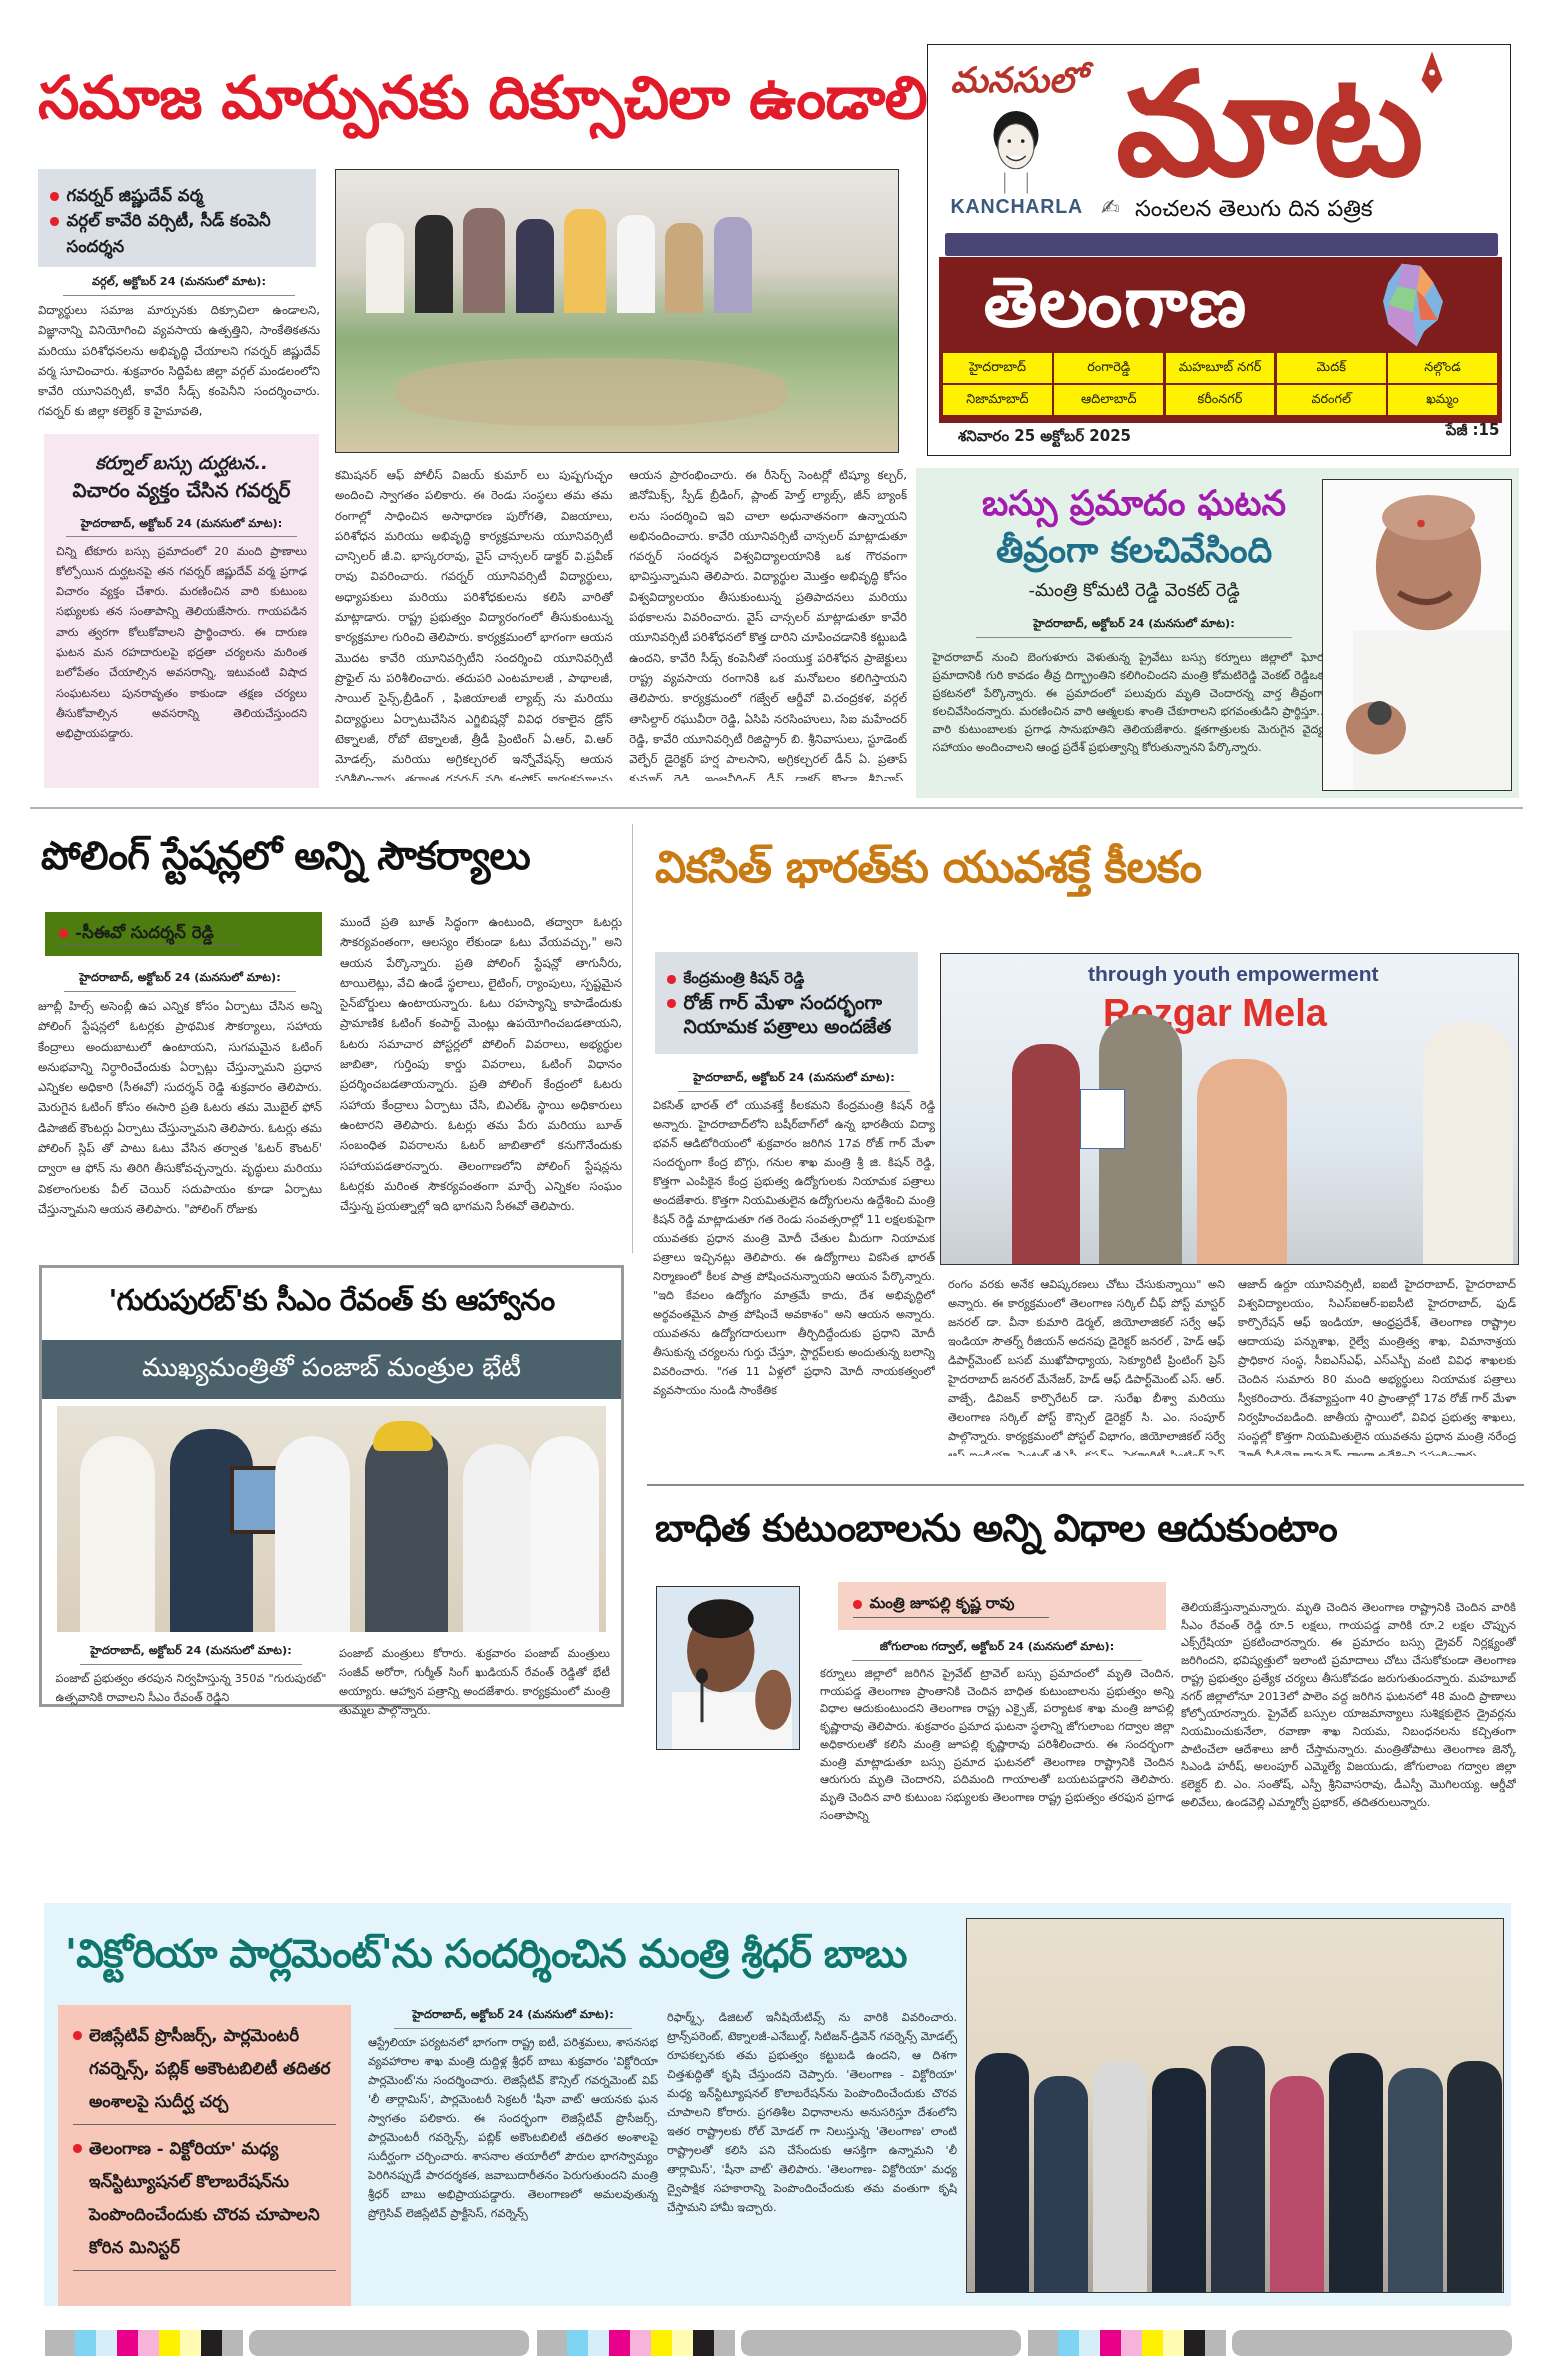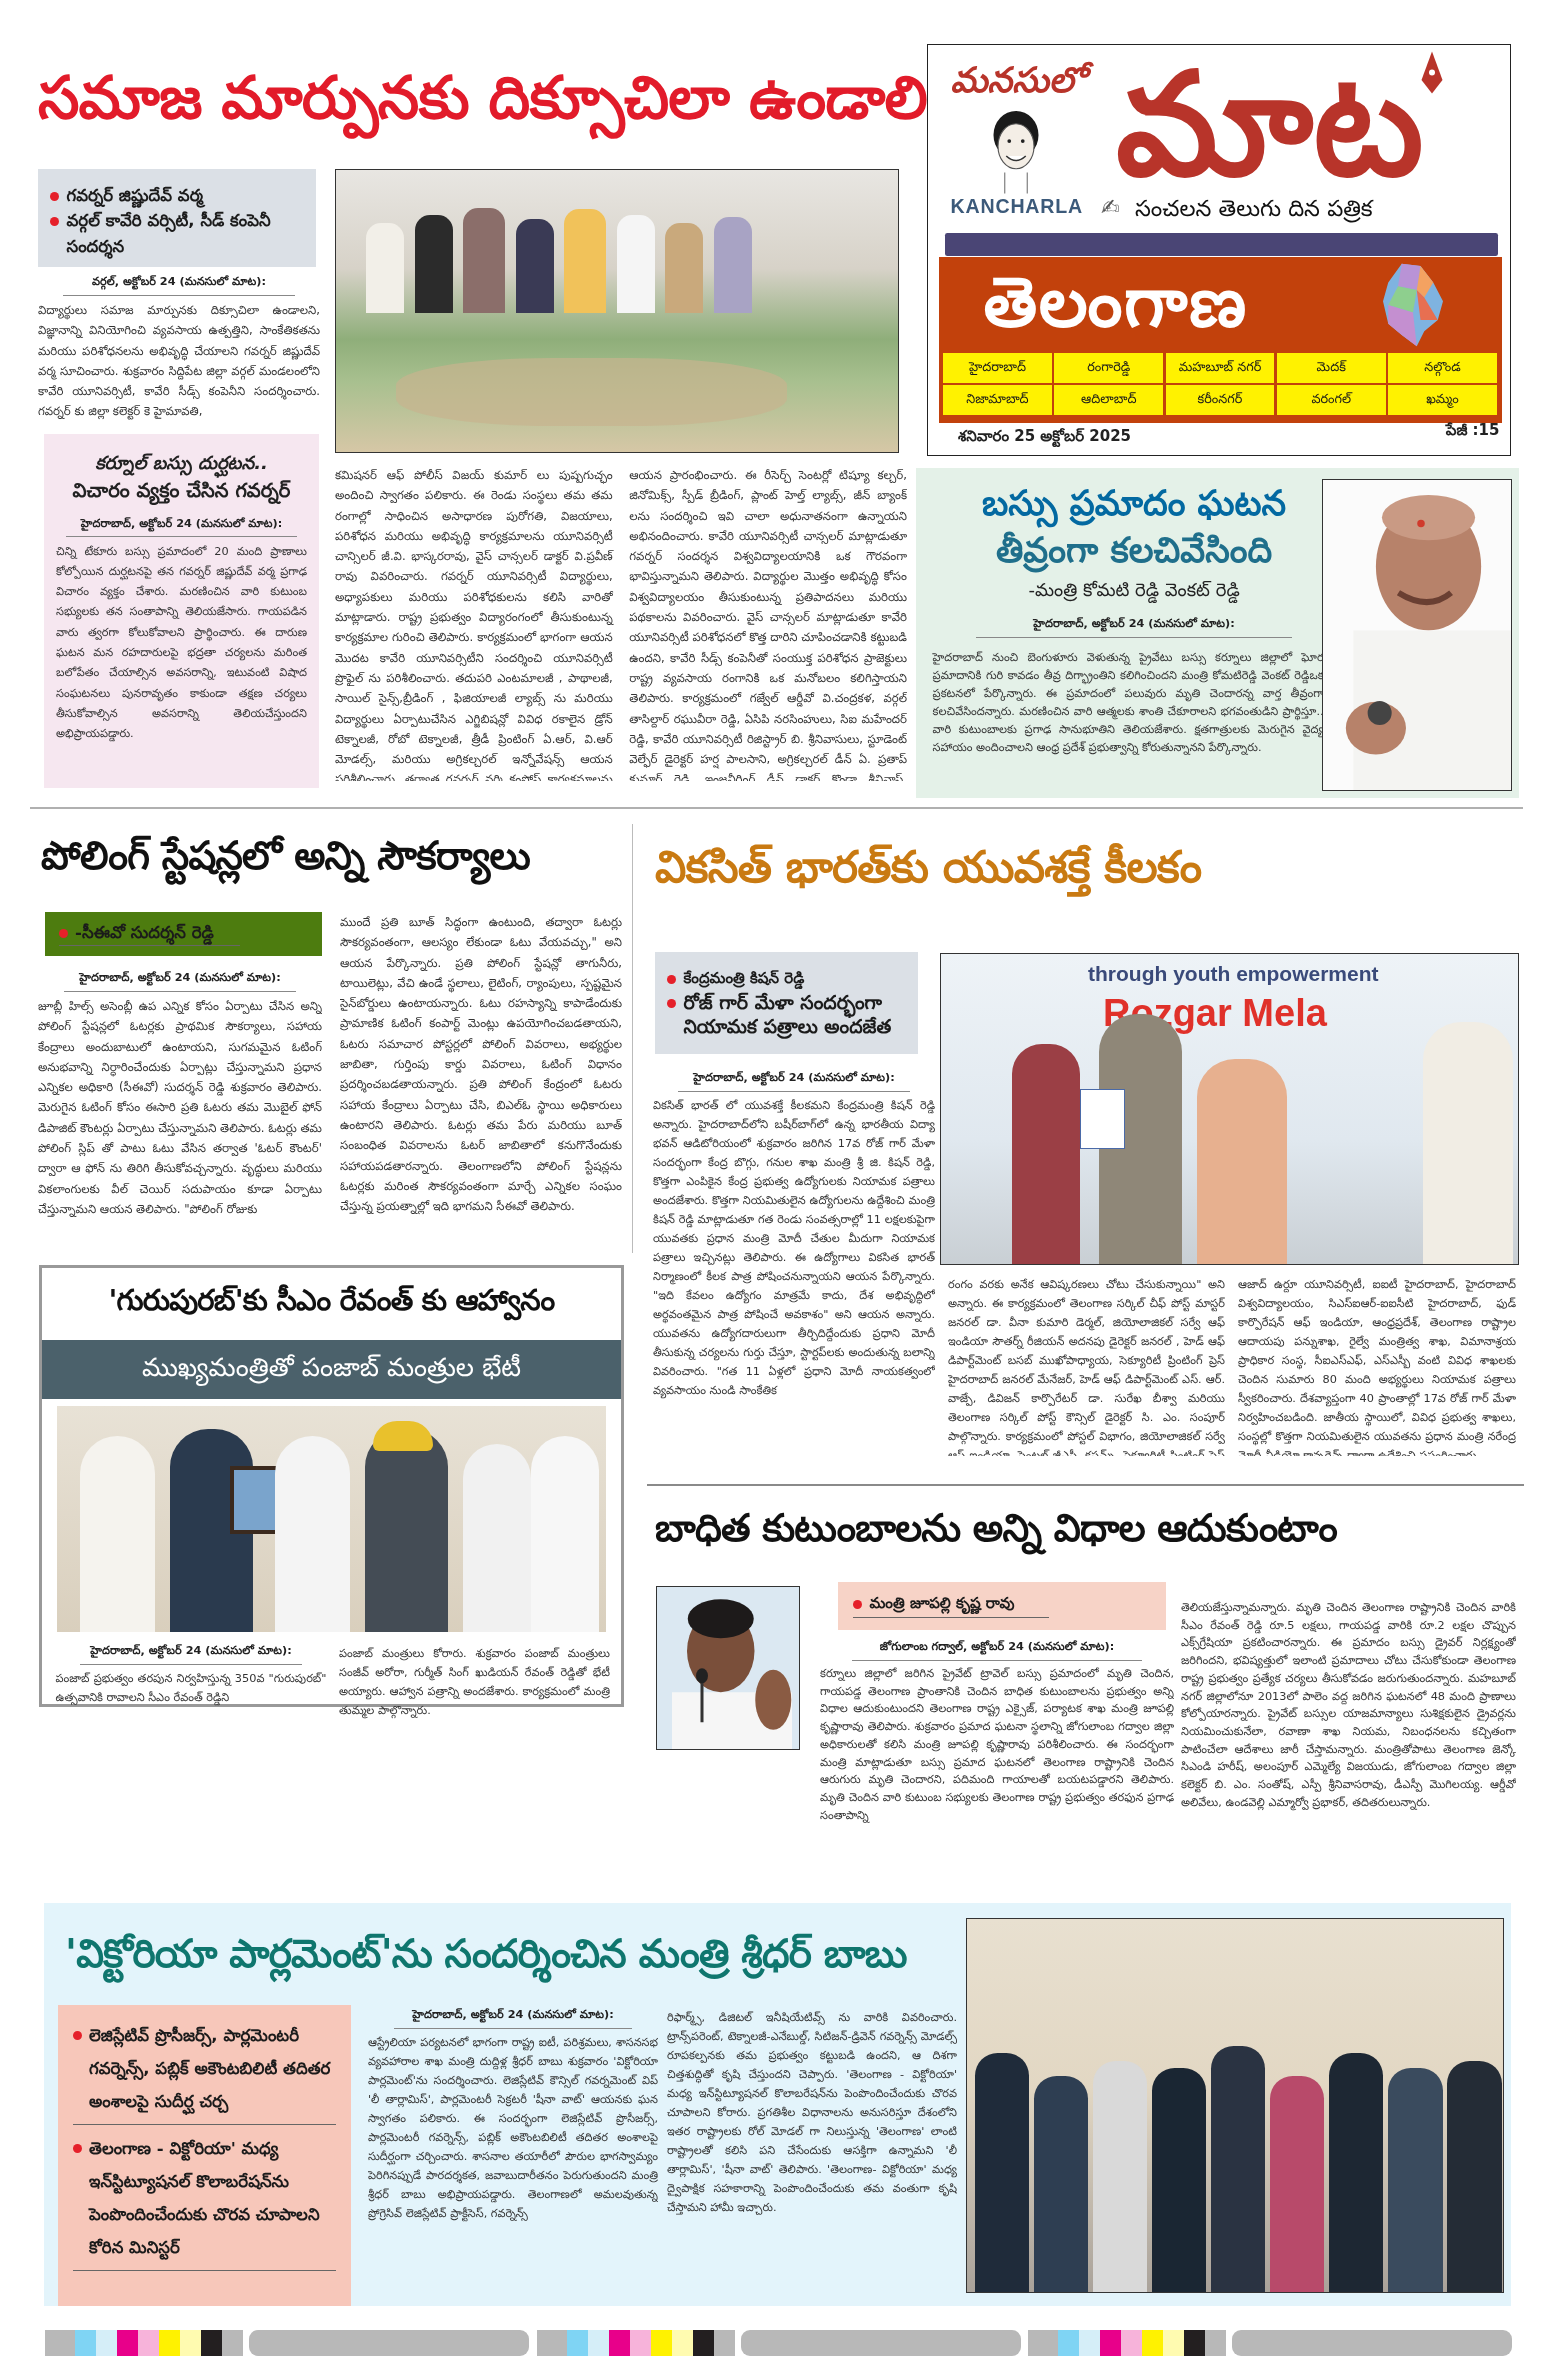--- a/index.html
+++ b/index.html
@@ -37,21 +37,21 @@
   <div class="abs" style="left:489px; top:4.5px;">
     <svg width="30" height="45" viewBox="0 0 40 60">
         <path d="M20 2 L34 40 L20 58 L6 40 Z" fill="#b8342a"></path>
         <circle cx="20" cy="30" r="4" fill="#fff"></circle>
       </svg>
   </div>
   <div class="abs" style="left:22.6px; top:150px; font-size:19.6px; font-weight:700; color:#3c5a7a; letter-spacing:0.8px; font-family:'Liberation Sans', sans-serif;">KANCHARLA</div>
   <div class="abs" style="left:173px; top:149px; font-size:22.6px; color:#555;">✍</div>
   <div class="abs" style="left:207px; top:150px; font-size:22.6px; color:#111;">సంచలన తెలుగు దిన పత్రిక</div>
   <div class="abs" style="left:16.6px; top:188px; width:553px; height:22.6px; background:#4a4575; border-radius:2.3px;"></div>
-  <div class="abs" style="left:10.5px; top:212px; width:563px; height:166px; background:#c2410c;">
+  <div class="abs" style="left:10.5px; top:212px; width:563px; height:166px; background:#7f1d1d;">
     <div class="abs" style="left:45px; top:4.5px; font-size:69px; font-weight:900; color:#ffffff; letter-spacing:1.5px;">తెలంగాణ</div>
     <div class="abs" style="left:440px; top:3px;">
       <svg width="68" height="90" viewBox="0 0 90 120">
         <path d="M30 5 L55 8 L72 30 L85 55 L78 80 L60 95 L50 115 L30 100 L12 85 L5 55 L12 30 Z" fill="#7fb3e0"></path>
         <path d="M30 5 L55 8 L50 40 L25 35 Z" fill="#b993d6"></path>
         <path d="M55 8 L72 30 L60 50 L50 40 Z" fill="#f4a261"></path>
         <path d="M25 35 L50 40 L45 70 L12 60 Z" fill="#8ecf8e"></path>
         <path d="M50 40 L60 50 L78 80 L55 80 Z" fill="#e76f51"></path>
         <path d="M12 60 L45 70 L50 115 L30 100 L12 85 Z" fill="#c48fd0"></path>
       </svg>
@@ -114,21 +114,21 @@
 </div>
 
 <div class="abs" style="left:44px; top:434px; width:275px; height:354px; background:#f6e7f0; padding:15px 12px;">
   <div style="font-size:18px; font-weight:800; text-align:center; line-height:27px;font-style:italic;">కర్నూల్ బస్సు దుర్ఘటన..</div>
   <div style="font-size:19.6px; font-weight:800; text-align:center; line-height:30px; margin-bottom:10.5px;">విచారం వ్యక్తం చేసిన గవర్నర్</div>
   <div class="dateline" style="width:92%;">హైదరాబాద్, అక్టోబర్ 24 (మనసులో మాట):</div>
   <div class="body-text" style="font-size:11.3px; line-height:20.3px; height:226px; overflow:hidden;">చిన్ని టేకూరు బస్సు ప్రమాదంలో 20 మంది ప్రాణాలు కోల్పోయిన దుర్ఘటనపై తన గవర్నర్ జిష్ణుదేవ్ వర్మ ప్రగాఢ విచారం వ్యక్తం చేశారు. మరణించిన వారి కుటుంబ సభ్యులకు తన సంతాపాన్ని తెలియజేసారు. గాయపడిన వారు త్వరగా కోలుకోవాలని ప్రార్థించారు. ఈ దారుణ ఘటన మన రహదారులపై భద్రతా చర్యలను మరింత బలోపేతం చేయాల్సిన అవసరాన్ని, ఇటువంటి విషాద సంఘటనలు పునరావృతం కాకుండా తక్షణ చర్యలు తీసుకోవాల్సిన అవసరాన్ని తెలియచేస్తుందని అభిప్రాయపడ్డారు.</div>
 </div>
 
 <div class="abs" style="left:916px; top:468px; width:603px; height:330px; background:#e4f1e8;">
-  <div class="abs" style="left:22.6px; top:15px; width:391px; text-align:center; font-size:35px; font-weight:800; color:#0369a1;">బస్సు ప్రమాదం ఘటన</div>
+  <div class="abs" style="left:22.6px; top:15px; width:391px; text-align:center; font-size:35px; font-weight:800; color:#a21caf;">బస్సు ప్రమాదం ఘటన</div>
   <div class="abs" style="left:22.6px; top:62px; width:391px; text-align:center; font-size:35px; font-weight:800; color:#1f6f8b;">తీవ్రంగా కలచివేసింది</div>
   <div class="abs" style="left:22.6px; top:111px; width:391px; text-align:center; font-size:18px; color:#222;">-మంత్రి కోమటి రెడ్డి వెంకట్ రెడ్డి</div>
   <div class="abs dateline" style="left:60px; top:149px; width:316px;">హైదరాబాద్, అక్టోబర్ 24 (మనసులో మాట):</div>
   <div class="abs body-text" style="left:16.6px; top:181px; width:391px; font-size:11.3px; line-height:18px;">హైదరాబాద్ నుంచి బెంగుళూరు వెళుతున్న ప్రైవేటు బస్సు కర్నూలు జిల్లాలో ఘోర ప్రమాదానికి గురి కావడం తీవ్ర దిగ్భ్రాంతిని కలిగించిందని మంత్రి కోమటిరెడ్డి వెంకట్ రెడ్డిఒక ప్రకటనలో పేర్కొన్నారు. ఈ ప్రమాదంలో పలువురు మృతి చెందారన్న వార్త తీవ్రంగా కలచివేసిందన్నారు. మరణించిన వారి ఆత్మలకు శాంతి చేకూరాలని భగవంతుడిని ప్రార్థిస్తూ.. వారి కుటుంబాలకు ప్రగాఢ సానుభూతిని తెలియజేశారు. క్షతగాత్రులకు మెరుగైన వైద్య సహాయం అందించాలని ఆంధ్ర ప్రదేశ్ ప్రభుత్వాన్ని కోరుతున్నానని పేర్కొన్నారు.</div>
   <div class="photo" style="left:406px; top:11.3px; width:190px; height:312px; background:#fbfbfb;">
     <svg width="190" height="312" viewBox="0 0 252 415">
       <rect x="40" y="200" width="210" height="220" fill="#f4f4f2"></rect>
       <ellipse cx="140" cy="115" rx="70" ry="85" fill="#b7826a"></ellipse>
       <ellipse cx="140" cy="50" rx="62" ry="30" fill="#c99a84"></ellipse>
       <circle cx="130" cy="58" r="5" fill="#d03a2c"></circle>

